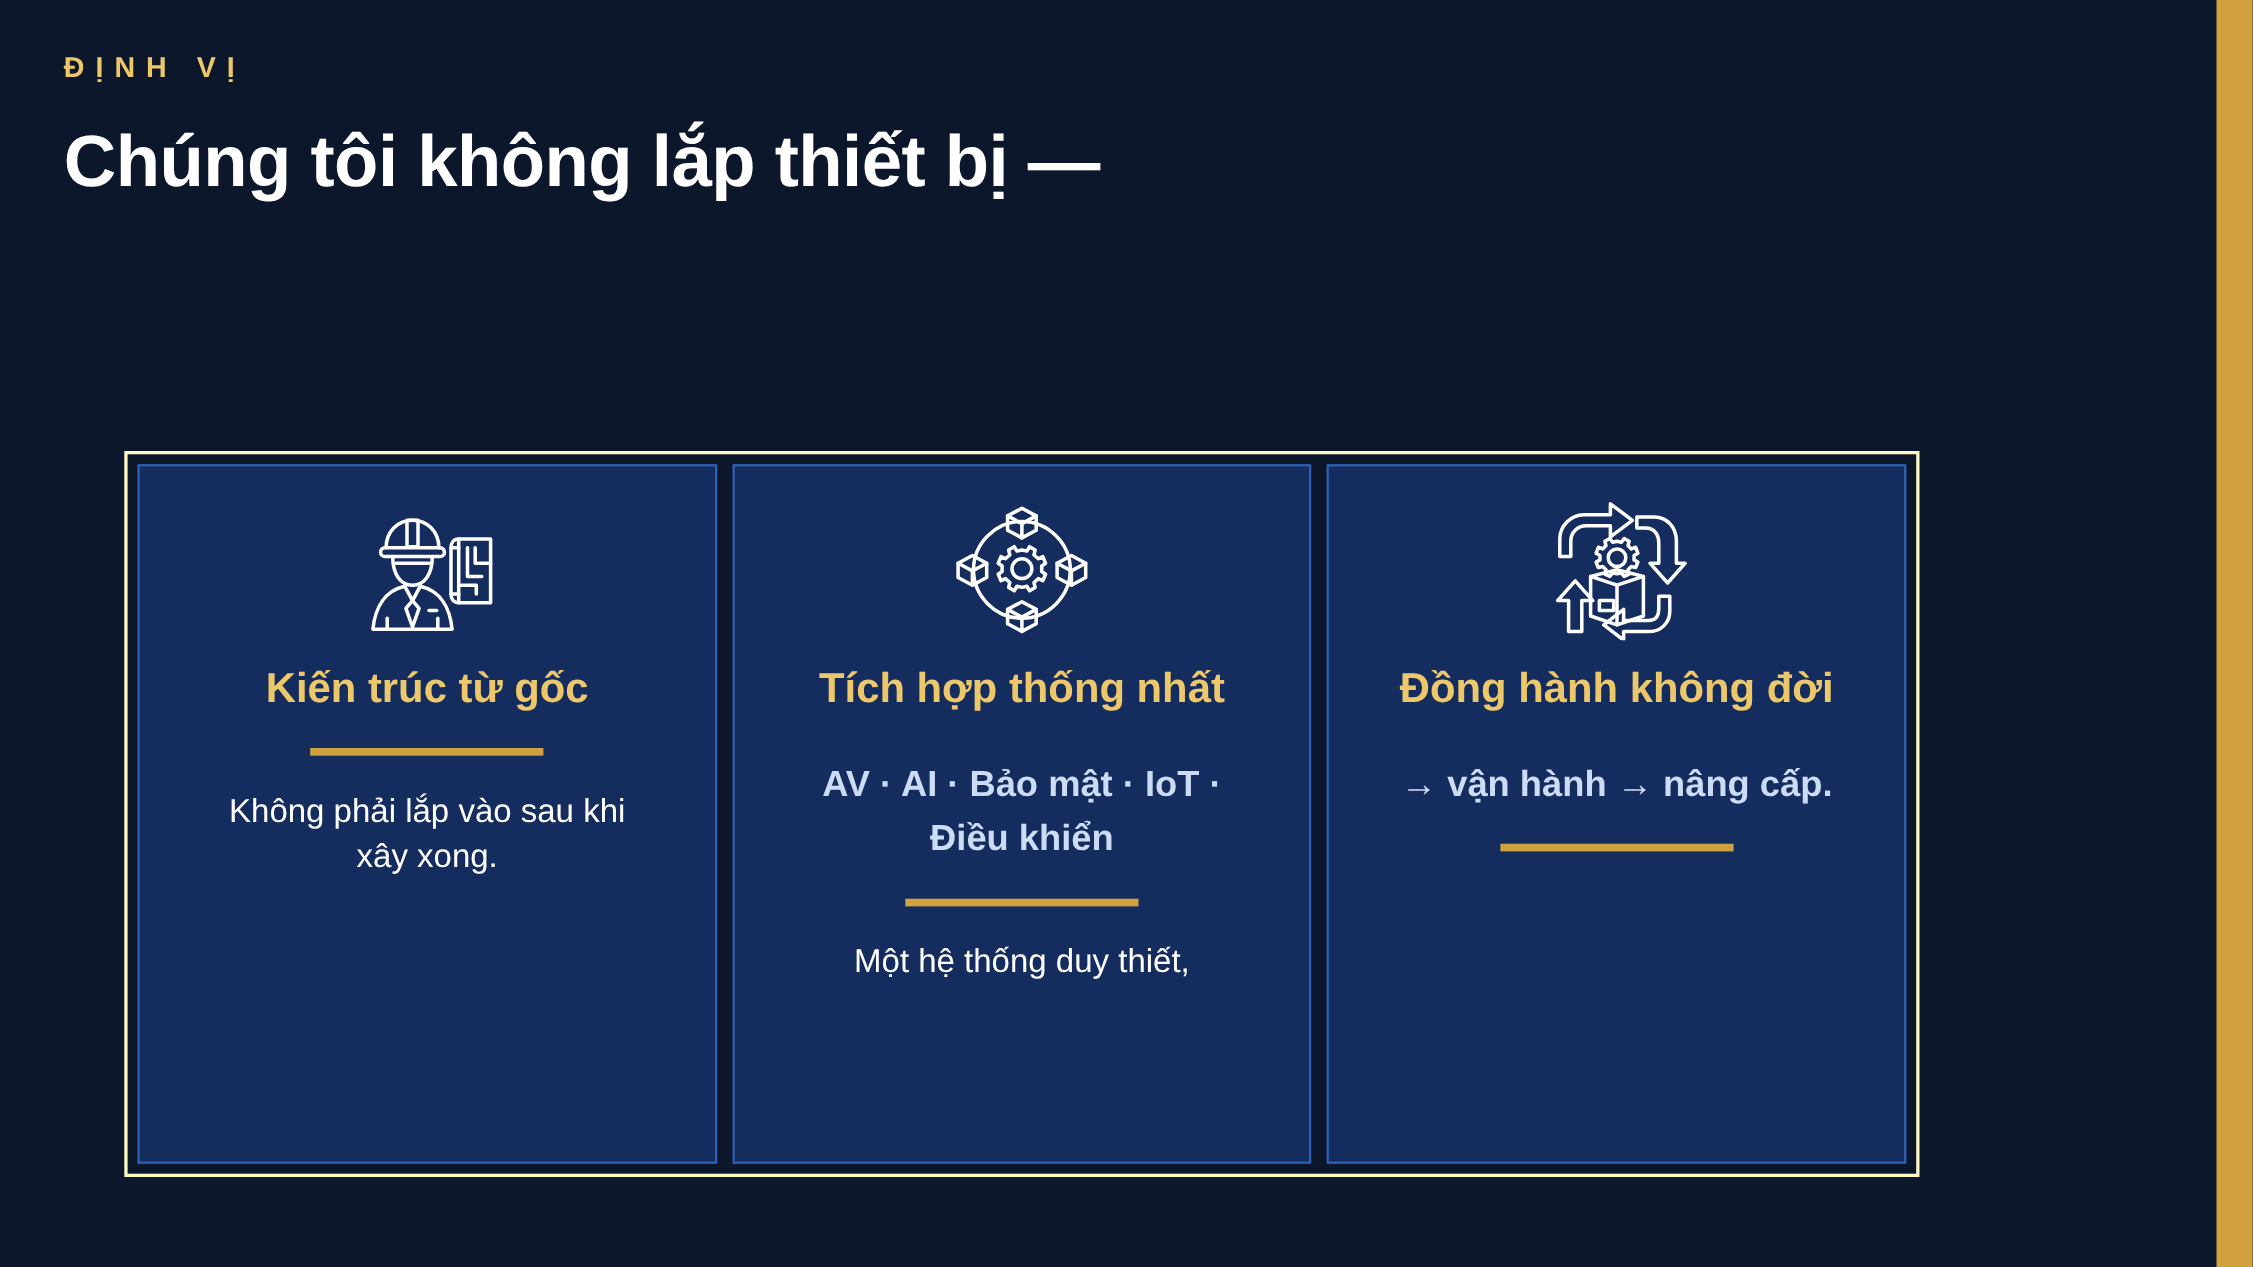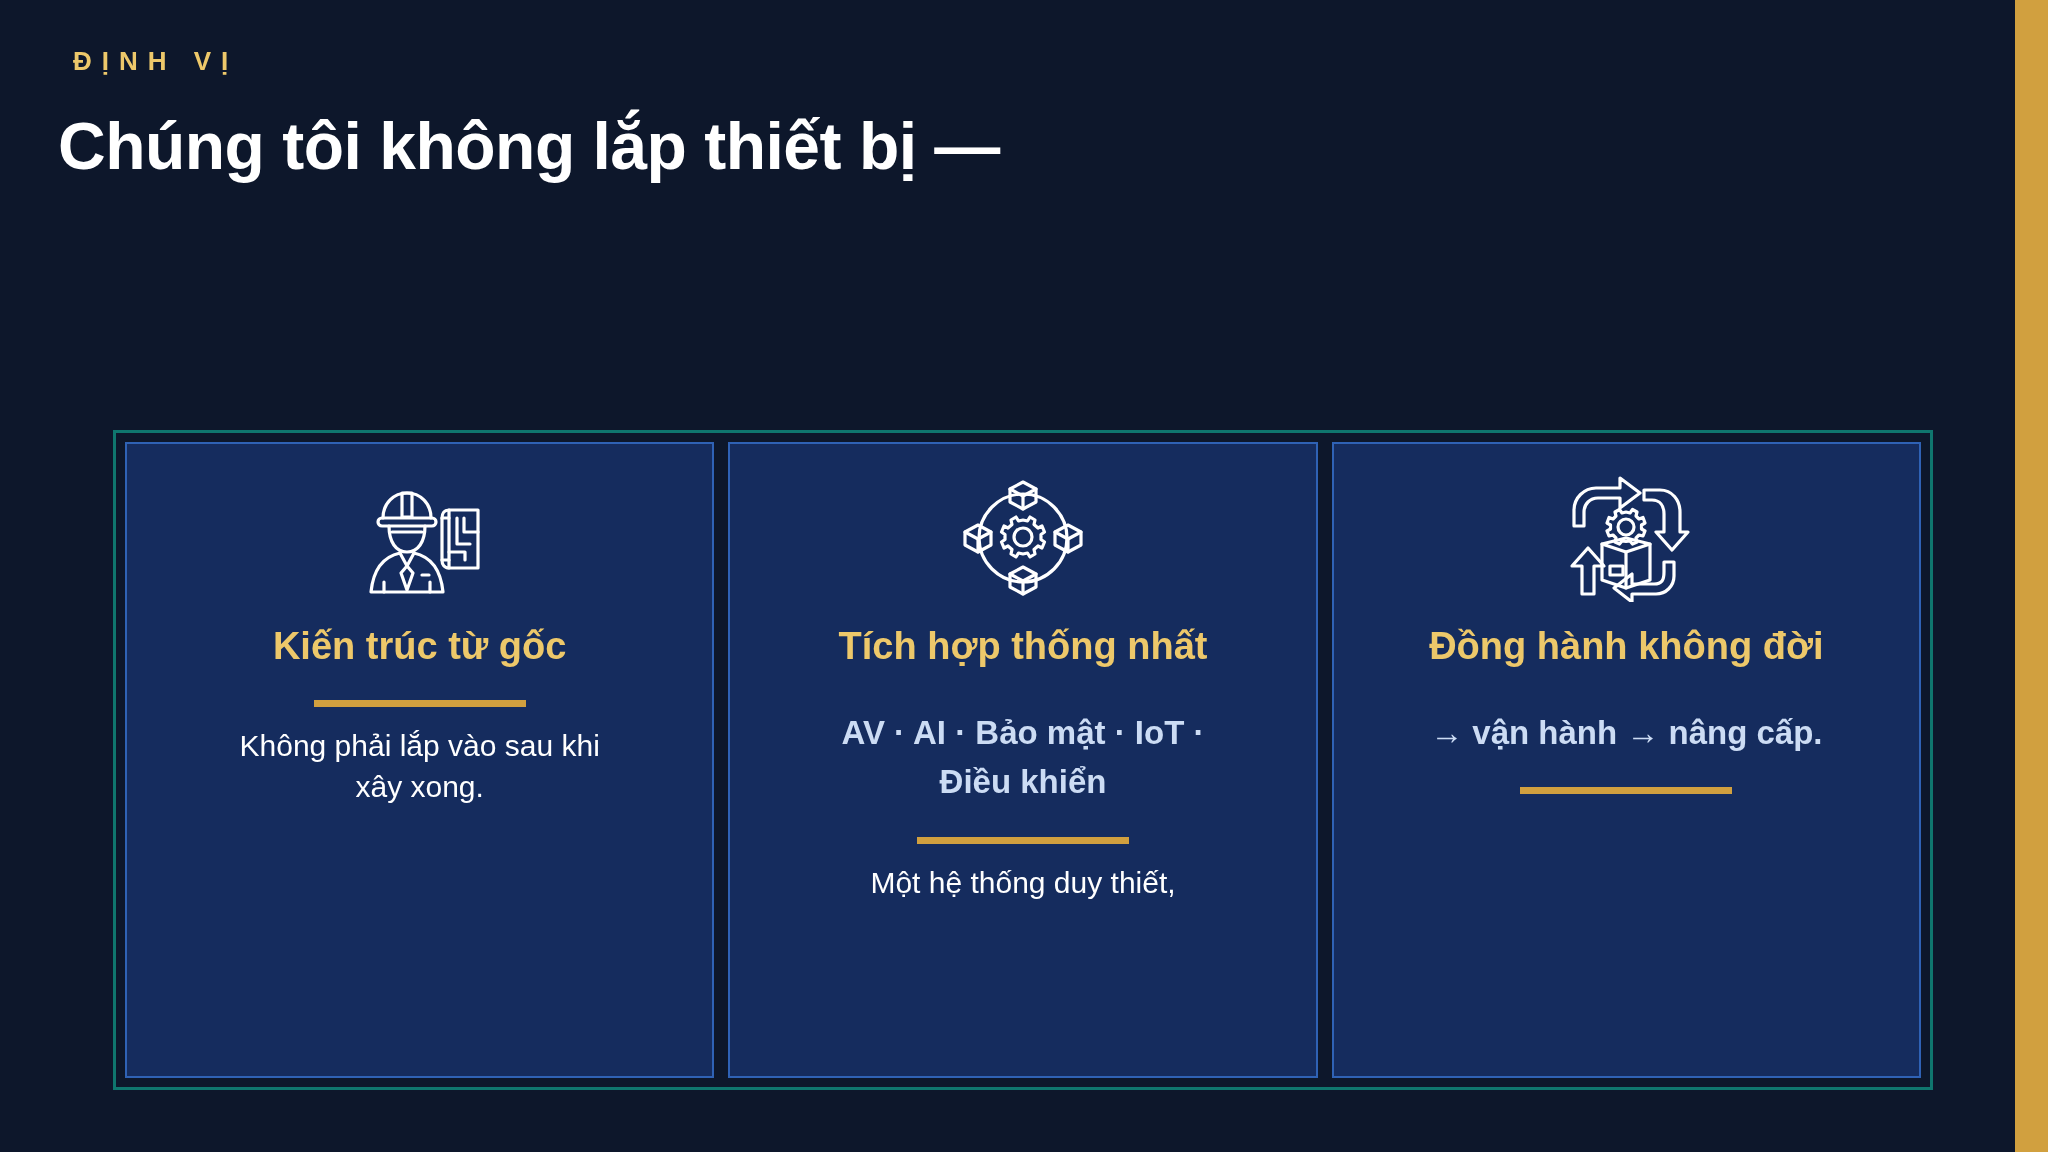--- a/index.html
+++ b/index.html
@@ -35,42 +35,41 @@
   }
 
   #eyebrow {
     font-size: 26px;
     font-weight: bold;
     letter-spacing: 10px;
     color: #edc86a;
     line-height: 1;
     margin-bottom: 34px;
     white-space: nowrap;
-    margin-left: 15px;
   }
 
   .headline-line {
     font-size: 66px;
     font-weight: bold;
     line-height: 1.16;
     letter-spacing: -0.5px;
     white-space: nowrap;
   }
 
   #headline-line-1 { color: #ffffff; }
   #headline-line-2 { color: #edc86a; }
 
   
   #cards-frame {
     position: absolute;
     left: 113px;
-    top: 430px;
-    width: 1820px;
+    top: 410px;
+    width: 1632px;
     height: 660px;
-    border: 3px solid #0f766e;
+    border: 3px solid #fef9c3;
     padding: 9px;
     display: flex;
     gap: 14px;
   }
 
   .card {
     flex: 1 1 0;
     border: 2px solid #2f62b5;
     background: #152c5e;
     display: flex;
@@ -114,21 +113,21 @@
     height: 7px;
     background: #d1a03f;
     margin-top: 30px;
   }
 
   .card-note {
     font-size: 30px;
     font-weight: normal;
     color: #ffffff;
     line-height: 1.38;
-    margin-top: 18px;
+    margin-top: 30px;
   }
 </style>
 </head>
 <body>
 
 <div id="right-edge-bar"></div>
 
 <div id="header">
   <div id="eyebrow">ĐỊNH VỊ</div>
   <div id="headline-line-1" class="headline-line">Chúng tôi không lắp thiết bị —</div>

